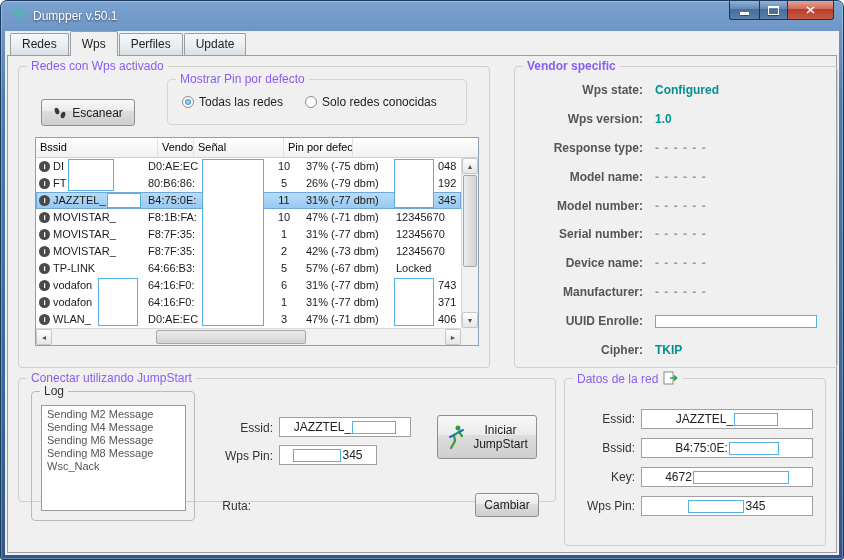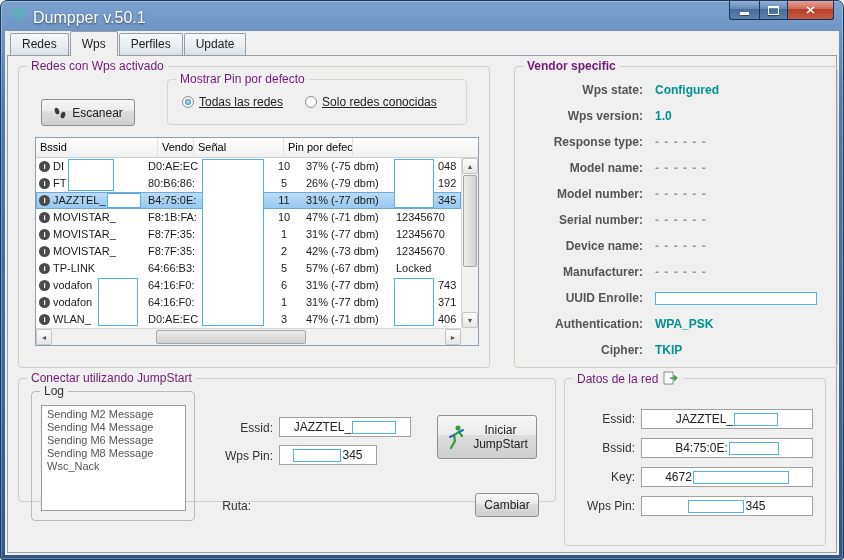--- a/index.html
+++ b/index.html
@@ -3,21 +3,21 @@
 <meta charset="utf-8">
 <style>
   html,body{margin:0;padding:0;}
   body{width:844px;height:560px;overflow:hidden;font-family:"Liberation Sans",sans-serif;-webkit-font-smoothing:antialiased;}
 
   
   .window{position:absolute;inset:0;border-radius:7px 7px 3px 3px;border:1px solid #1b3a5f;
     background:linear-gradient(180deg,#7ba2cf 0%,#4f7cb0 18%,#3a669c 70%,#30568a 100%);
     box-shadow:inset 0 0 0 1px rgba(255,255,255,.28);box-sizing:border-box;}
   .titlebar{position:absolute;top:0;left:0;right:0;height:30px;}
-  .title-text{position:absolute;left:32px;top:8px;color:#fff;font-size:16px;text-shadow:0 1px 2px rgba(0,0,0,.55);}
+  .title-text{position:absolute;left:32px;top:8px;color:#fff;font-size:12px;text-shadow:0 1px 2px rgba(0,0,0,.55);}
   .app-icon{position:absolute;left:9px;top:6px;}
   .win-buttons{position:absolute;right:9px;top:0;display:flex;}
   .wbtn{height:19px;border:1px solid #14365c;border-top:none;box-sizing:border-box;display:flex;align-items:center;justify-content:center;
     background:linear-gradient(180deg,#93b3d7 0%,#6187b4 45%,#466d9e 46%,#5d80a8 100%);}
   .wbtn.min{width:30px;border-radius:0 0 0 3px;border-right:none;}
   .wbtn.max{width:29px;}
   .wbtn.close{width:46px;border-radius:0 0 3px 0;border-left:none;
     background:linear-gradient(180deg,#e8a298 0%,#cf6a56 45%,#b93f2a 46%,#c85b43 100%);}
   .glyph-min{display:block;width:9px;height:3px;background:#fff;margin-top:7px;box-shadow:0 1px 1px rgba(0,0,0,.4);}
   .glyph-max{display:block;width:9px;height:7px;border:1px solid #fff;box-shadow:inset 0 1px 0 #fff,0 1px 1px rgba(0,0,0,.4);}
@@ -25,42 +25,42 @@
   
   .content{position:absolute;top:30px;left:4px;right:4px;bottom:4px;background:#f0f0f0;}
   .tab-bar{position:absolute;top:3px;left:5px;height:21px;display:flex;align-items:flex-end;z-index:3;}
   .tab{height:15px;line-height:15px;padding:3px 11px;font-size:12px;color:#222;border:1px solid #9a9da5;border-bottom:none;
     border-radius:2px 2px 0 0;background:linear-gradient(#f4f8fb,#e7edf1 60%,#d9e0e6);margin-right:1px;position:relative;}
   .tab.active{background:#f0f0f0;height:18px;line-height:18px;margin-bottom:-1px;z-index:4;}
   .tabpage{position:absolute;top:24px;left:2px;right:2px;bottom:2px;border:1px solid #9a9da5;background:#f0f0f0;box-sizing:border-box;}
 
   
   .groupbox{position:absolute;border:1px solid #cfcfc8;border-radius:4px;box-sizing:border-box;}
-  .gb-caption{position:absolute;top:-8px;left:8px;background:#f0f0f0;padding:0 4px;font-size:12px;color:#701a75;white-space:nowrap;display:flex;align-items:center;gap:5px;}
+  .gb-caption{position:absolute;top:-8px;left:8px;background:#f0f0f0;padding:0 4px;font-size:12px;color:#8b5cf6;white-space:nowrap;display:flex;align-items:center;gap:5px;}
   .gb-caption.dark{color:#333;}
 
   .g-networks{left:10px;top:10px;width:472px;height:302px;}
   .g-vendor{left:506px;top:10px;width:324px;height:302px;font-weight:bold;}
   .g-jump{left:10px;top:322px;width:538px;height:124px;}
   .g-datos{left:556px;top:322px;width:262px;height:168px;}
   .g-pinfilter{left:148px;top:12px;width:300px;height:46px;border-color:#d6d6cf;}
   .g-log{left:12px;top:12px;width:164px;height:130px;border-color:#bbb;}
 
   
   .btn{display:flex;align-items:center;justify-content:center;gap:5px;box-sizing:border-box;cursor:default;
     background:linear-gradient(180deg,#f7f7f7,#ebebeb 45%,#dddddd 46%,#cfcfcf);border:1px solid #8e8f8f;border-radius:3px;
     font-size:12px;color:#222;font-family:inherit;position:absolute;}
   .btn-escanear{left:22px;top:32px;width:94px;height:27px;}
   .btn-start{left:418px;top:36px;width:100px;height:44px;}
   .btn-start span{width:58px;text-align:center;line-height:14px;}
   .btn-cambiar{left:456px;top:114px;width:64px;height:24px;}
 
   
   .radio-row{position:absolute;inset:0;display:flex;align-items:center;padding-left:14px;gap:22px;}
-  .radio-opt{display:flex;align-items:center;gap:5px;font-size:12px;color:#222;text-decoration:underline;}
+  .radio-opt{display:flex;align-items:center;gap:5px;font-size:12px;color:#222;}
   .radio{width:12px;height:12px;border-radius:50%;border:1px solid #8f8f8f;background:radial-gradient(#fff 55%,#e6e6e6);position:relative;box-sizing:border-box;}
   .radio.checked::after{content:"";position:absolute;left:2px;top:2px;width:6px;height:6px;border-radius:50%;
     background:radial-gradient(#9fd4ef 20%,#3f92d2 70%);}
 
   
   .grid{position:absolute;left:16px;top:70px;width:442px;height:207px;border:1px solid #8aa0b8;background:#fff;font-size:11px;box-sizing:content-box;}
   .grid-header{position:absolute;top:0;left:0;right:0;height:20px;display:flex;background:linear-gradient(#ffffff,#f1f1f1);border-bottom:1px solid #d0d0d0;box-sizing:border-box;}
   .hcell{border-right:1px solid #e2e2e2;padding:0 4px;line-height:19px;box-sizing:border-box;white-space:nowrap;overflow:hidden;}
   .c-essid{width:108px;}.c-bssid{width:122px;}.c-canal{width:36px;}.c-senal{width:90px;}.c-pin{width:69px;}
   .grid-body{position:absolute;top:20px;left:0;width:425px;height:170px;overflow:hidden;}
@@ -367,24 +367,20 @@
     <span class="vvalue dash">- - - - - -</span>
   </div>
 
   <div class="vrow">
     <span class="vlabel">UUID Enrolle:</span>
     <span class="vvalue">
                 <span class="censor uuid"></span>
               </span>
   </div>
 
-  <div class="vrow">
-    <span class="vlabel">Authentication:</span>
-    <span class="vvalue teal">WPA_PSK</span>
-  </div>
 
   <div class="vrow">
     <span class="vlabel">Cipher:</span>
     <span class="vvalue teal">TKIP</span>
   </div>
 </div>
       </div>
 
       <div class="groupbox g-jump">
         <span class="gb-caption">Conectar utilizando JumpStart</span>

